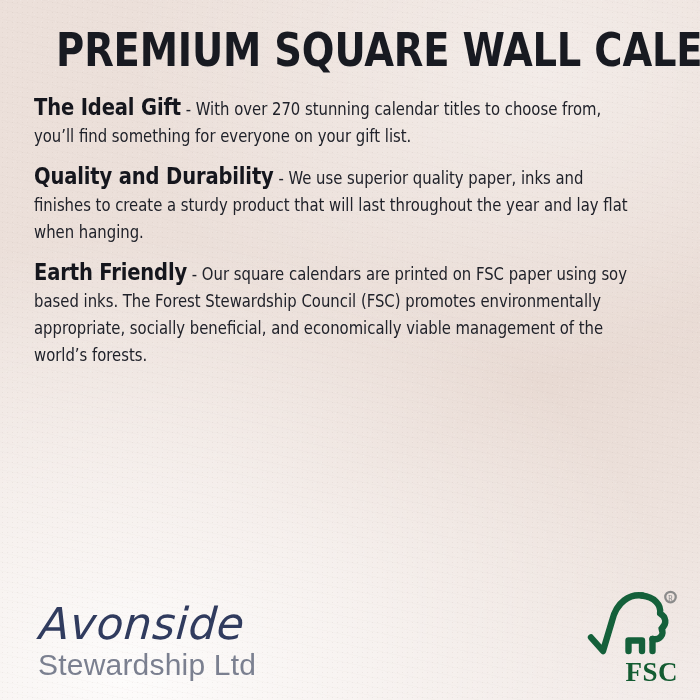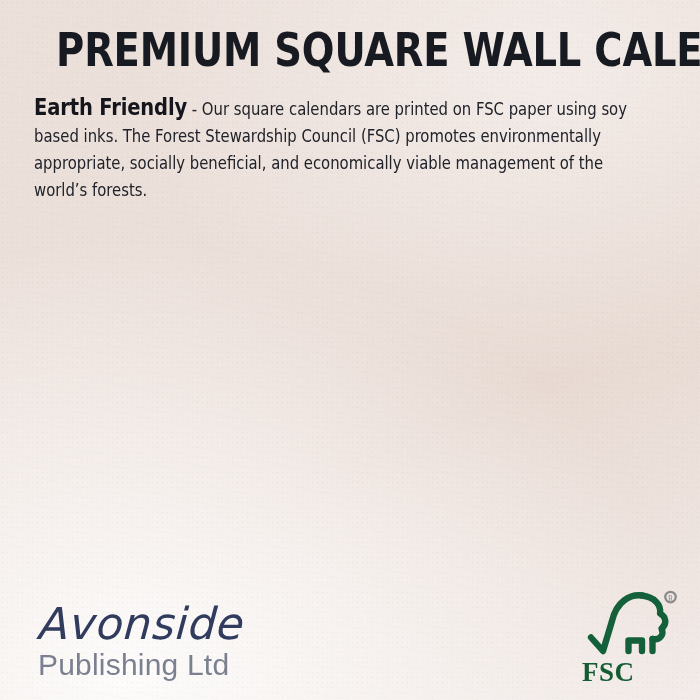--- a/index.html
+++ b/index.html
@@ -122,54 +122,64 @@
     right:22px; bottom:12px;
     width:96px; height:100px;
   }
   .fsc svg { display:block; width:96px; height:72px; }
   .fsc-label {
     font-family:"Liberation Serif","DejaVu Serif", serif;
     font-size:27px;
     line-height:27px;
     font-weight:bold;
     color:#145c32;
-    text-align:left;
+    text-align:right;
     letter-spacing:0.5px;
     margin-top:-1px;
   }
 </style>
 </head>
 <body>
 
 <div id="page">
 
   <div id="content">
 
     <h1 class="title">PREMIUM SQUARE WALL CALENDARS</h1>
 
     <div class="sections">
 
 
-
+      <div class="section">
+        <p>
+          <span class="head">The Ideal Gift</span><span class="dash"> - </span><span class="body">With over 270 stunning calendar titles to choose from, you’ll find something for everyone on your gift list.</span>
+        </p>
+      </div>
+
+      <div class="section">
+        <p>
+          <span class="head">Quality and Durability</span><span class="dash"> - </span><span class="body">We use superior quality paper, inks and finishes to create a sturdy product that will last throughout the year and lay flat when hanging.</span>
+        </p>
+      </div>
 
 
       <div class="section">
         <p>
           <span class="head">Earth Friendly</span><span class="dash"> - </span><span class="body">Our square calendars are printed on FSC paper using soy based inks. The Forest Stewardship Council (FSC) promotes environmentally appropriate, socially beneficial, and economically viable management of the world’s forests.</span>
         </p>
       </div>
 
     </div>
   </div>
 
   <div class="footer">
 
     <div class="brand">
       <div class="brand-script">Avonside</div>
-      <div class="brand-sub">Publishing Ltd</div>
+      <div class="brand-sub">Stewardship Ltd</div>
     </div>
 
     <div class="fsc">
       <span>
         <svg viewBox="0 0 128 96" xmlns="http://www.w3.org/2000/svg" aria-hidden="true">
           <g fill="none" stroke="#14603a" stroke-width="8.5" stroke-linecap="round" stroke-linejoin="round">
 
             <path d="M12 66 L28 84 L40 44 C46 18 64 8 80 10"></path>
 
             <path d="M80 10 C96 12 106 22 104 34 C112 38 114 48 106 54 C110 62 104 70 94 68"></path>

